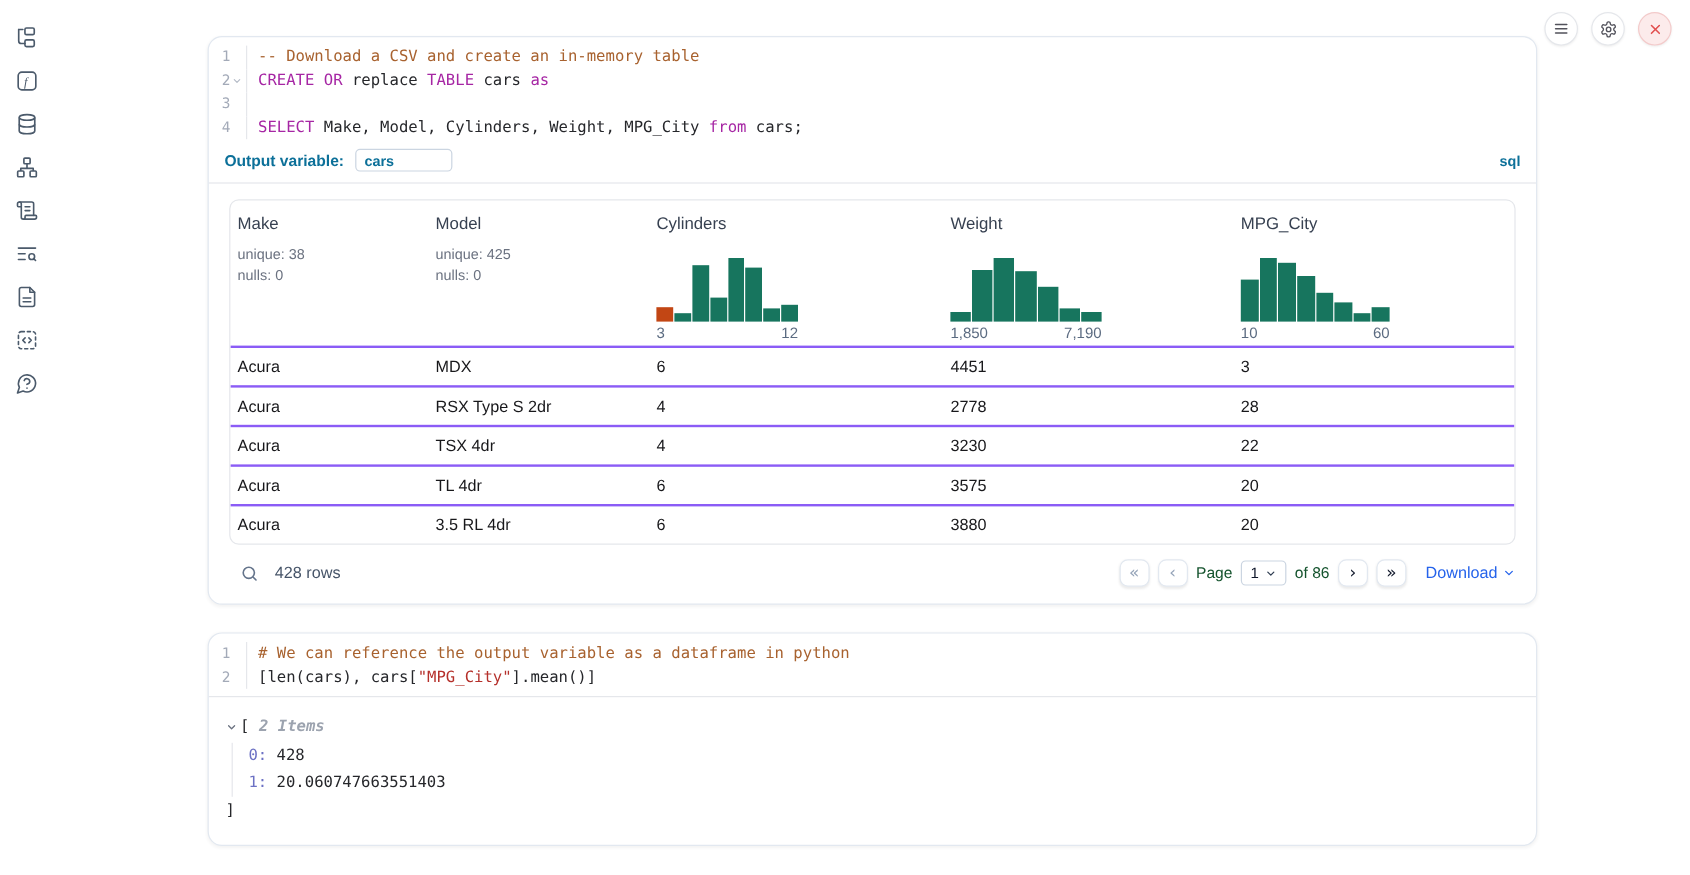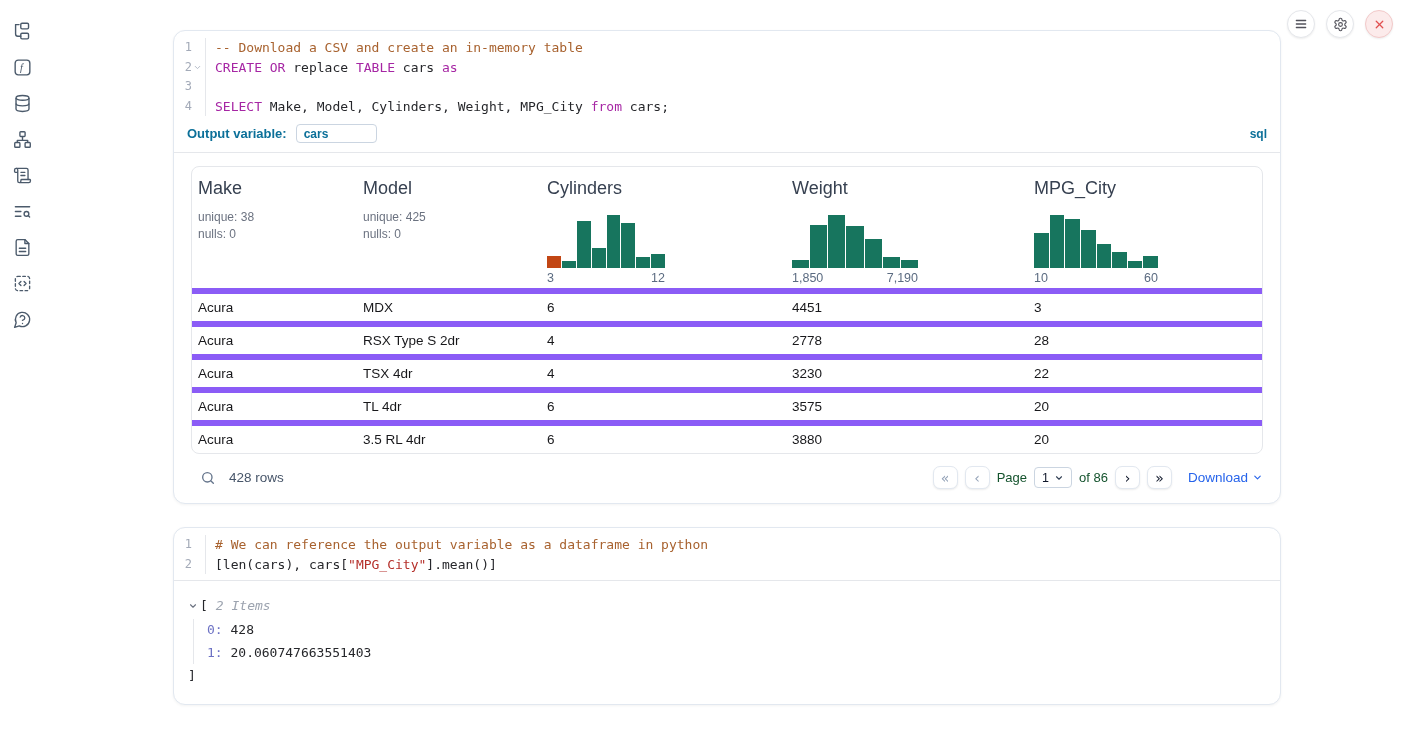--- a/index.html
+++ b/index.html
@@ -37,49 +37,49 @@
   .ov-input { margin-left:9px; width:81px; height:19px; border:1px solid #cbd5e1; border-radius:4px; color:#0c7099; font-weight:bold; font-size:12px; padding:0 7px; outline:none; font-family:"Liberation Sans",sans-serif; }
   .lang-badge { margin-left:auto; font-size:12px; font-weight:bold; color:#0c7099; }
   .cell-divider { height:1px; background:#e5e7eb; }
 
   
   .output-pane { padding:13px 17px 12px; }
   .datatable { border:1px solid #e5e7eb; border-radius:8px; overflow:hidden; }
   .thead, .tr { display:grid; grid-template-columns:165px 184px 245px 242px 1fr; }
   .thead { height:121px; }
   .th { position:relative; padding:11px 0 0 6px; }
-  .th .col-name { font-size:18px; color:#374151; }
+  .th .col-name { font-size:14px; color:#374151; }
   .th .stats { margin-top:10px; font-size:12px; color:#6b7280; line-height:16.5px; }
   .hist { position:absolute; left:6px; bottom:3px; width:124px; }
   .th:nth-child(3) .hist { width:118px; }
   .th:nth-child(4) .hist { width:126px; }
   .hist-bars { display:flex; align-items:flex-end; gap:1px; height:55px; }
   .hist-bars .bar { flex:1; }
   .hist-axis { display:flex; justify-content:space-between; font-size:12.5px; color:#5b6b81; margin-top:3px; }
-  .tr { height:33px; align-items:center; border-top:6px solid #8b5cf6; font-size:13.5px; color:#18181b; }
+  .tr { height:33px; align-items:center; border-top:2px solid #8b5cf6; font-size:13.5px; color:#18181b; }
   .tr .td { padding-left:6px; }
 
   
   .table-footer { display:flex; align-items:center; padding:12px 0 2px 9px; }
   .search-btn { background:none; border:none; color:#64748b; display:flex; cursor:pointer; }
   .rowcount { margin-left:13px; font-size:13.5px; color:#475569; }
   .pager { margin-left:auto; display:flex; align-items:center; gap:7px; }
   .pg-btn { width:25px; height:23px; border:1px solid #e2e8f0; border-radius:7px; background:#fff; box-shadow:0 1px 2px rgba(0,0,0,.08); display:inline-flex; align-items:center; justify-content:center; font-size:14px; cursor:pointer; font-family:"DejaVu Sans",sans-serif; }
   .pg-btn.dis { color:#94a3b8; }
   .pg-btn.en { color:#0f172a; }
   .pg-text { font-size:13px; color:#14532d; }
   .page-select { display:inline-flex; align-items:center; gap:5px; width:38px; height:21px; border:1px solid #cbd5e1; border-radius:4px; background:#fff; font-size:12.5px; color:#0f172a; padding:0 4px 0 7px; cursor:pointer; }
   .page-select svg { color:#334155; }
   .download { margin-left:16px; display:inline-flex; align-items:center; gap:4px; background:none; border:none; color:#2563eb; font-size:13.5px; font-weight:500; cursor:pointer; }
 
   
   .tree { font-family:"DejaVu Sans Mono",monospace; font-size:13px; color:#26272b; padding:15px 0 18px 14px; }
   .tree-head { display:flex; align-items:center; line-height:20px; }
   .tree-head .chev { width:12px; color:#6b7280; display:flex; }
-  .items-label { color:#9ca3af; font-style:italic; margin-left:8px; }
+  .items-label { color:#9ca3af; font-style:italic; margin-left:8px;font-weight:bold; }
   .tree-body { margin:3px 0 2px 5px; border-left:1px solid #e5e7eb; padding-left:13px; }
   .tree-row { line-height:22.5px; }
   .tree-row .key { color:#6c71c4; }
   .tree-close { line-height:20px; }
 </style>
 </head>
 <body>
 
 <aside class="sidebar">
   <button class="side-btn">

